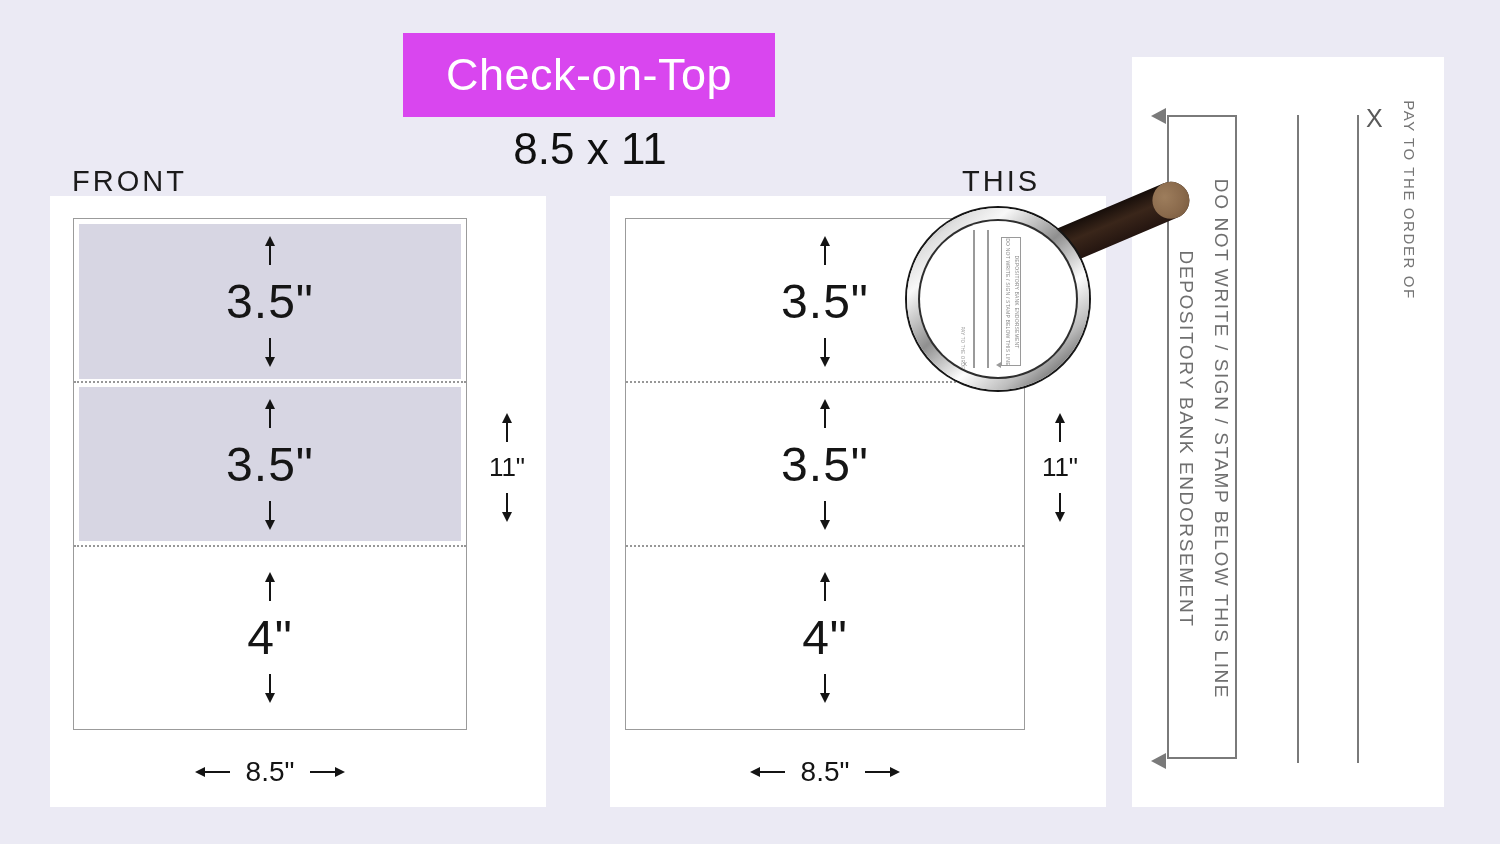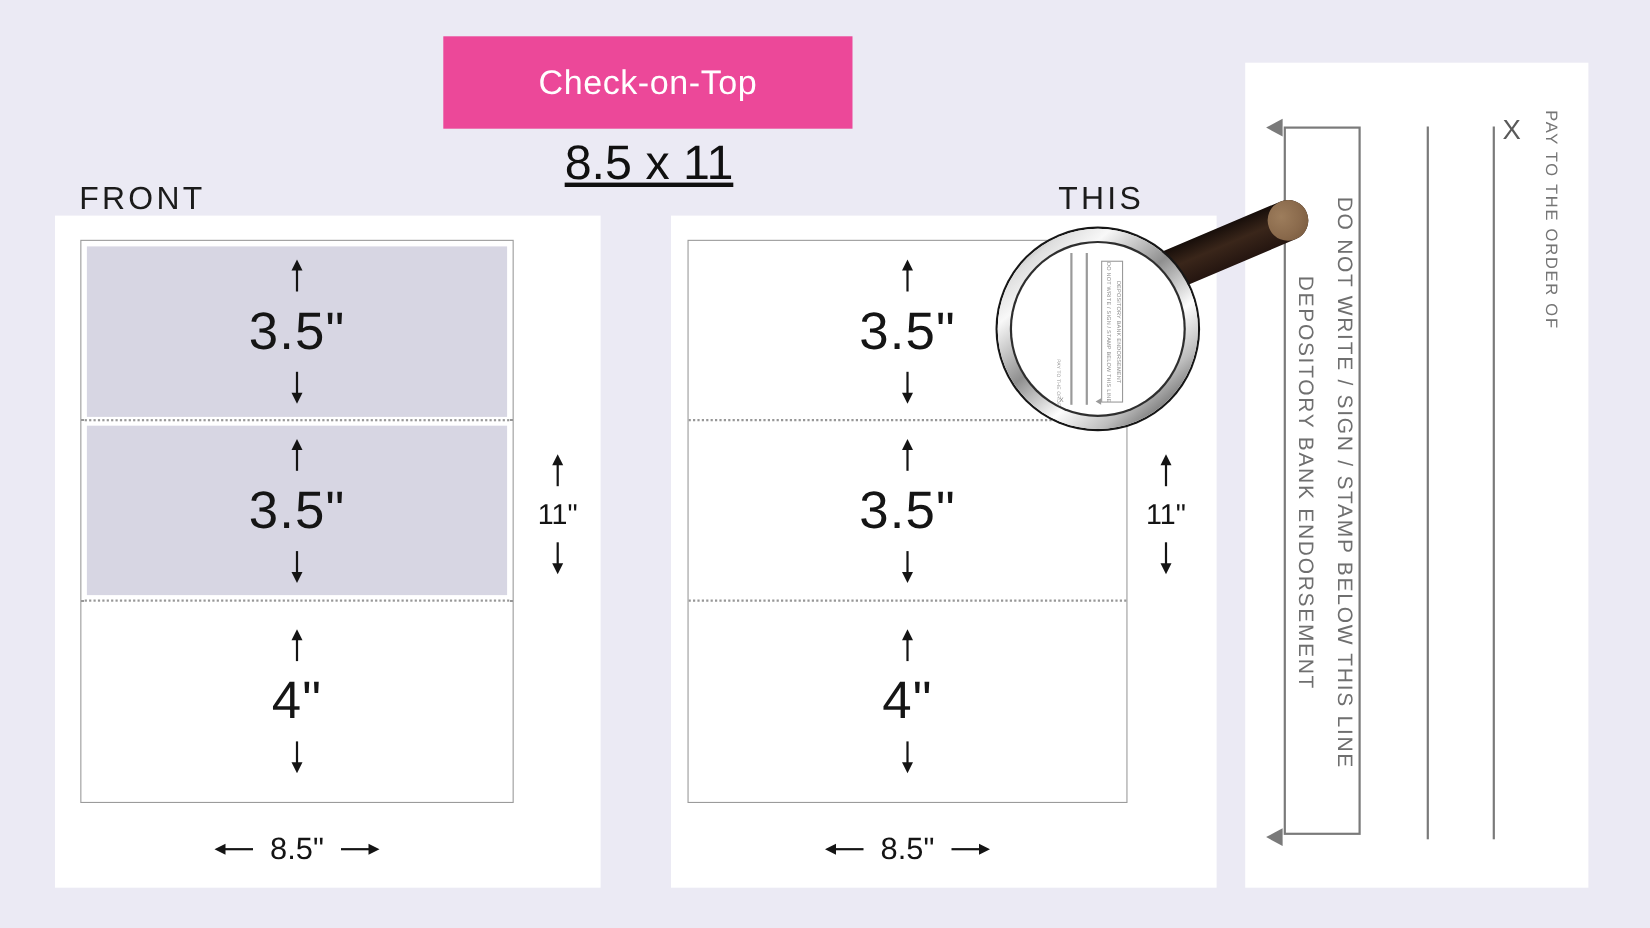--- a/index.html
+++ b/index.html
@@ -2,24 +2,24 @@
 <html><head>
 <meta charset="utf-8">
 <style>
   * { margin:0; padding:0; box-sizing:border-box; }
   html,body { width:1500px; height:844px; }
   body { font-family:"Liberation Sans", sans-serif; background:#ebeaf4; overflow:hidden; }
   .stage { position:relative; width:1500px; height:844px; background:#ebeaf4; }
 
   
   .title-banner { position:absolute; left:403px; top:33px; width:372px; height:84px;
-    background:#ec4899; color:#fff; display:flex; align-items:center; justify-content:center;
-    font-size:31px; letter-spacing:0.5px; }
+    background:#d946ef; color:#fff; display:flex; align-items:center; justify-content:center;
+    font-size:45px; letter-spacing:0.5px; }
   .size-label { position:absolute; left:440px; top:124px; width:300px; text-align:center;
-    font-size:44px; color:#101010;text-decoration:underline; }
+    font-size:44px; color:#101010; }
 
   
   .panel-label { position:absolute; font-size:29px; letter-spacing:3px; color:#1b1b1b; }
   .front-label { left:72px; top:165px; }
   .back-label  { left:962px; top:165px; }
 
   
   .panel { position:absolute; top:196px; width:496px; height:611px; background:#fff; z-index:1; }
   .front-panel { left:50px; }
   .back-panel  { left:610px; }

